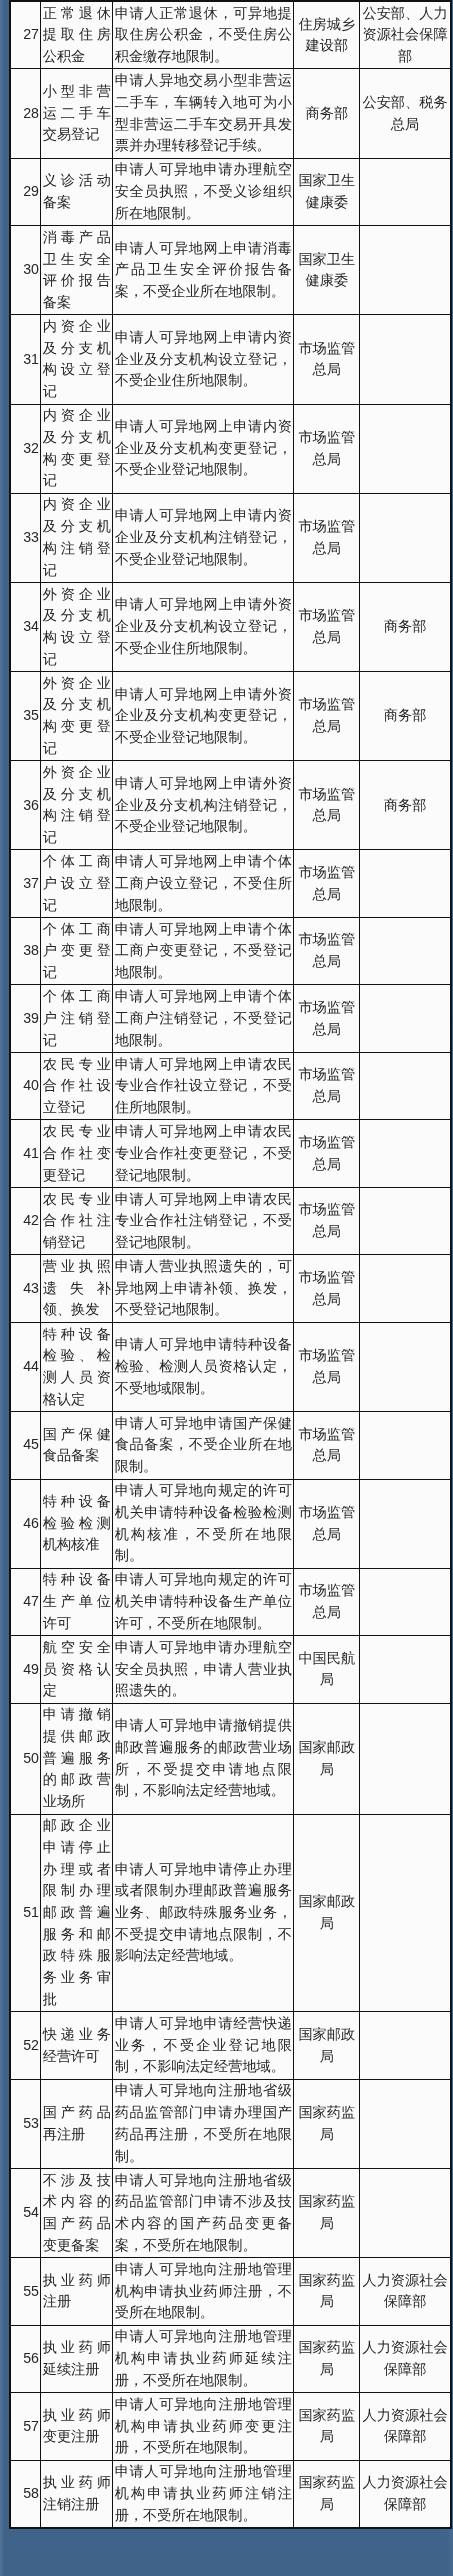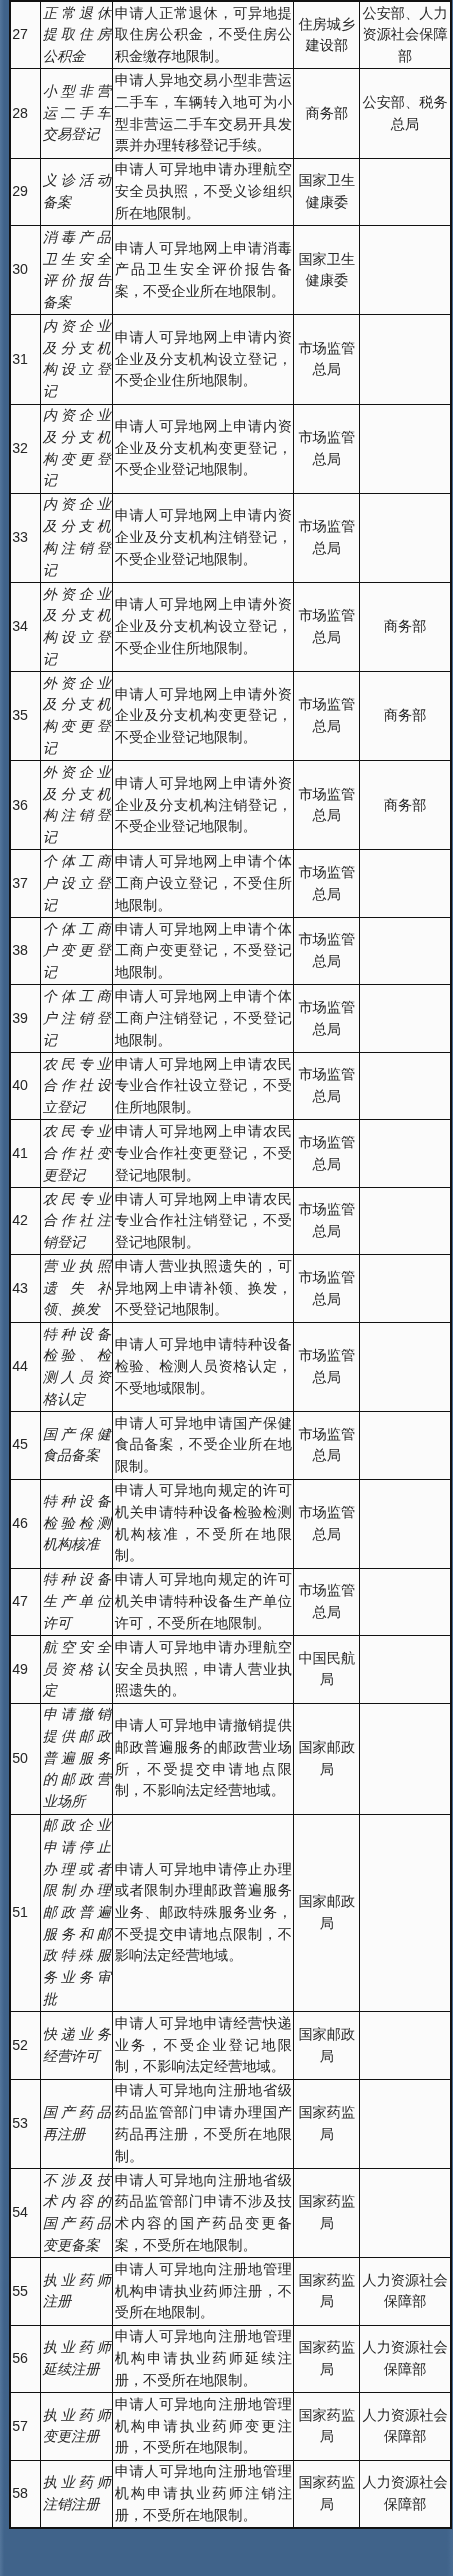--- a/index.html
+++ b/index.html
@@ -34,27 +34,26 @@
     vertical-align: middle;
     word-break: break-all;
     overflow-wrap: anywhere;
   }
   col.c-num   { width: 31px; }
   col.c-item  { width: 72px; }
   col.c-desc  { width: 181px; }
   col.c-dept1 { width: 66px; }
   col.c-dept2 { width: 91px; }
   td.col-num {
-    text-align: left;
+    text-align: right;
     font-size: 15px;
   }
   td.col-item {
     text-align: justify;
     text-justify: inter-character;
-    font-style: italic;
   }
   td.col-desc {
     text-align: justify;
     text-justify: inter-character;
   }
   td.col-dept1, td.col-dept2 {
     text-align: center;
   }
 </style>
 </head>

